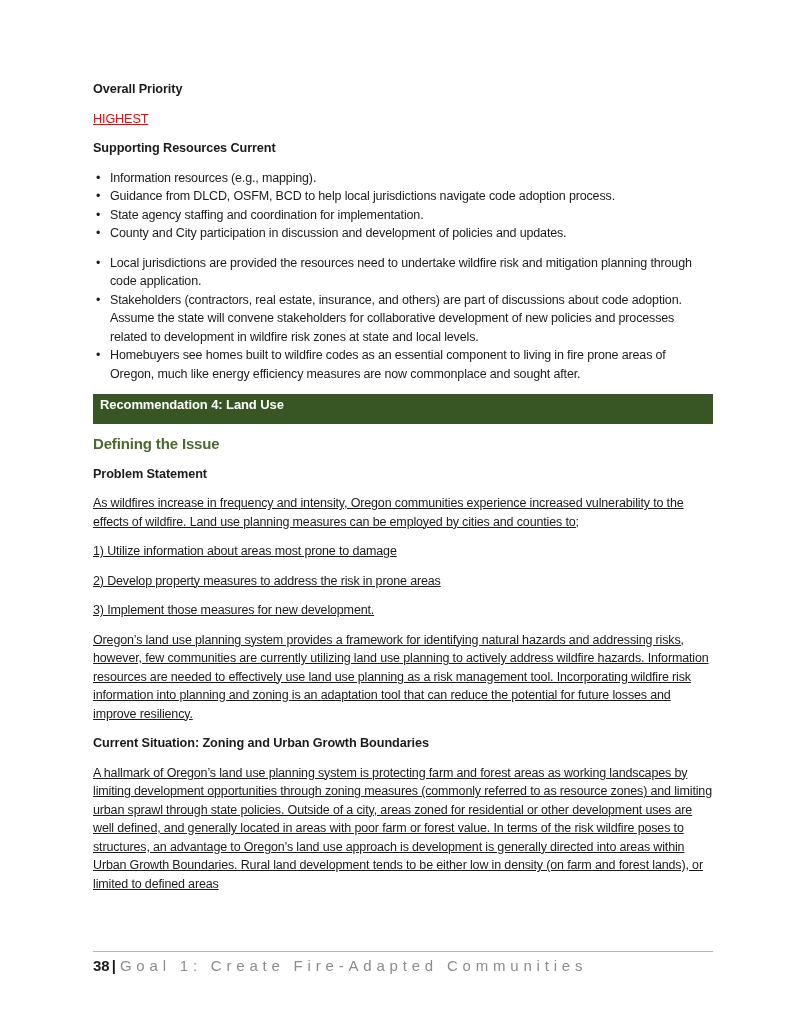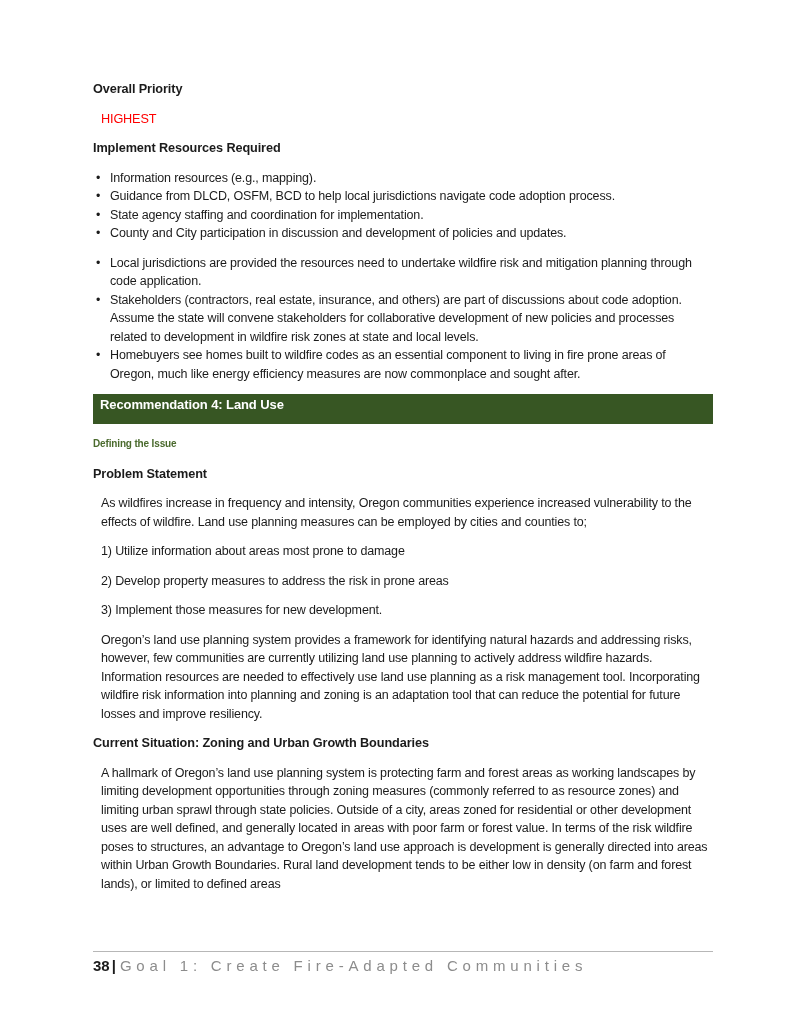--- a/index.html
+++ b/index.html
@@ -28,21 +28,22 @@
     margin:0 0 11px 0;
     letter-spacing:-0.1px;
   }
   .priority-value{
     color:#ff0000;
     font-size:12.7px;
     line-height:18.5px;
     margin:0 0 11px 0;
   }
   p.para{
-    margin:0 0 11px 8px;
+    margin:0 0 11px 0;
+    text-decoration:underline;
   }
   ul.doc-list{
     list-style:none;
     margin:0 0 11px 0;
     padding:0;
   }
   ul.doc-list li{
     position:relative;
     padding-left:17px;
     margin:0;
@@ -60,21 +61,21 @@
     font-size:13px;
     height:30px;
     line-height:22px;
     padding-left:7px;
     margin:4px 0 11px 0;
     letter-spacing:-0.1px;
   }
   .green-heading{
     color:#4a6a2d;
     font-weight:bold;
-    font-size:10px;
+    font-size:15px;
     line-height:18.5px;
     margin:0 0 11px 0;
   }
   .footer{
     position:absolute;
     left:93px;top:951px;
     width:620px;
   }
   .footer-rule{
     border:none;
@@ -101,21 +102,21 @@
 </style>
 </head>
 <body>
 
 <div class="page body-text">
 
   <h3 class="doc-h">Overall Priority</h3>
 
   <p class="para priority-value">HIGHEST</p>
 
-  <h3 class="doc-h">Implement Resources Required</h3>
+  <h3 class="doc-h">Supporting Resources Current</h3>
 
   <ul class="doc-list">
     <li>Information resources (e.g., mapping).</li>
     <li>Guidance from DLCD, OSFM, BCD to help local jurisdictions navigate code adoption process.</li>
     <li>State agency staffing and coordination for implementation.</li>
     <li>County and City participation in discussion and development of policies and updates.</li>
   </ul>
 
 
   <ul class="doc-list">

